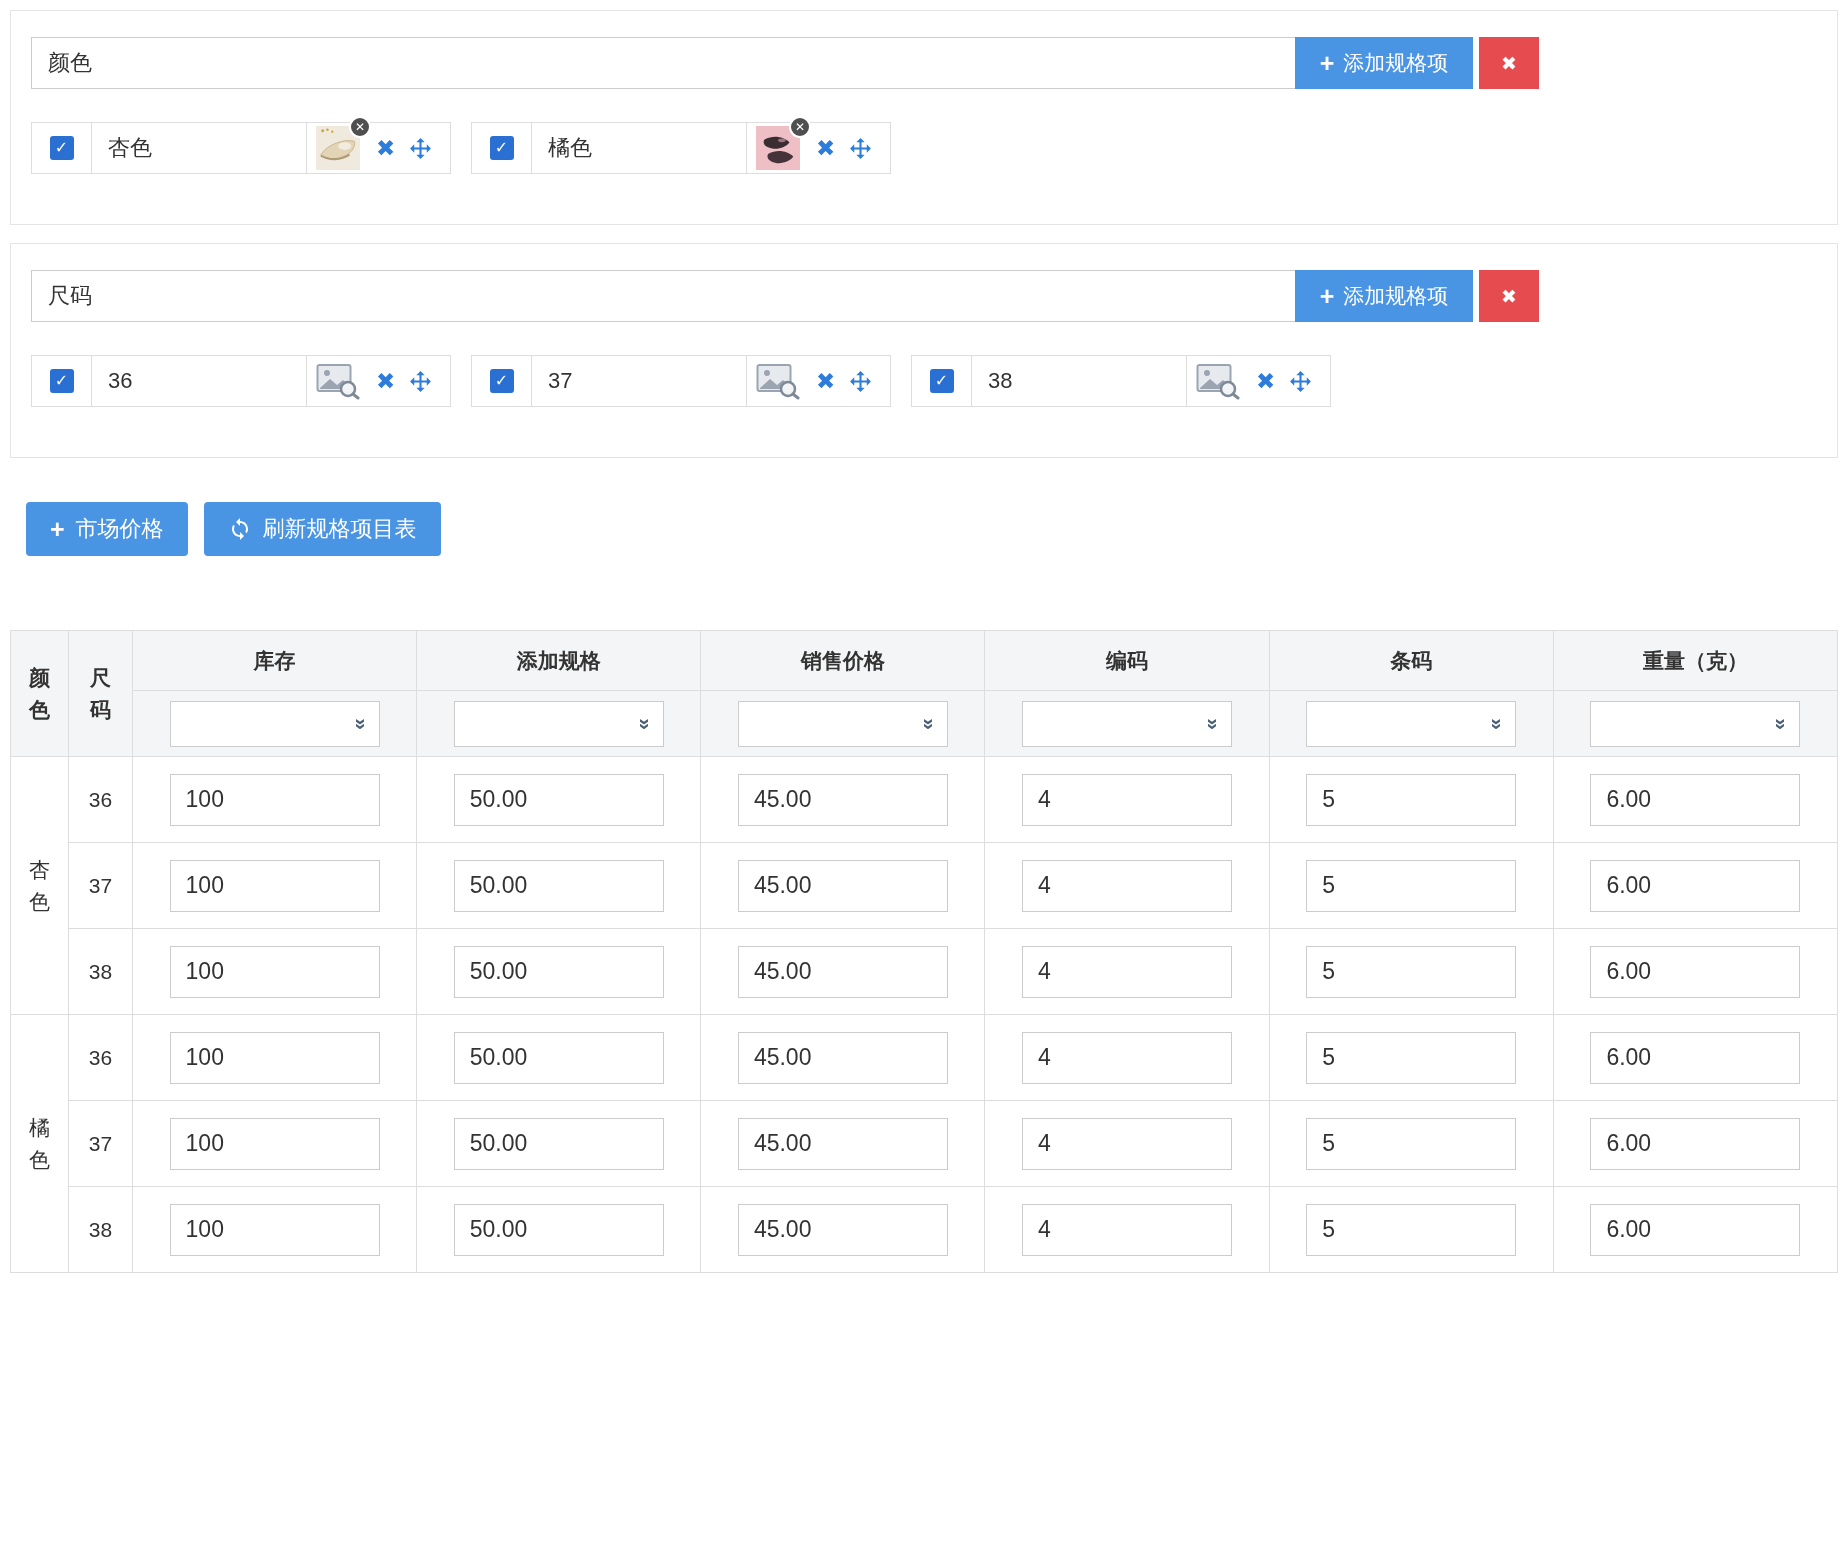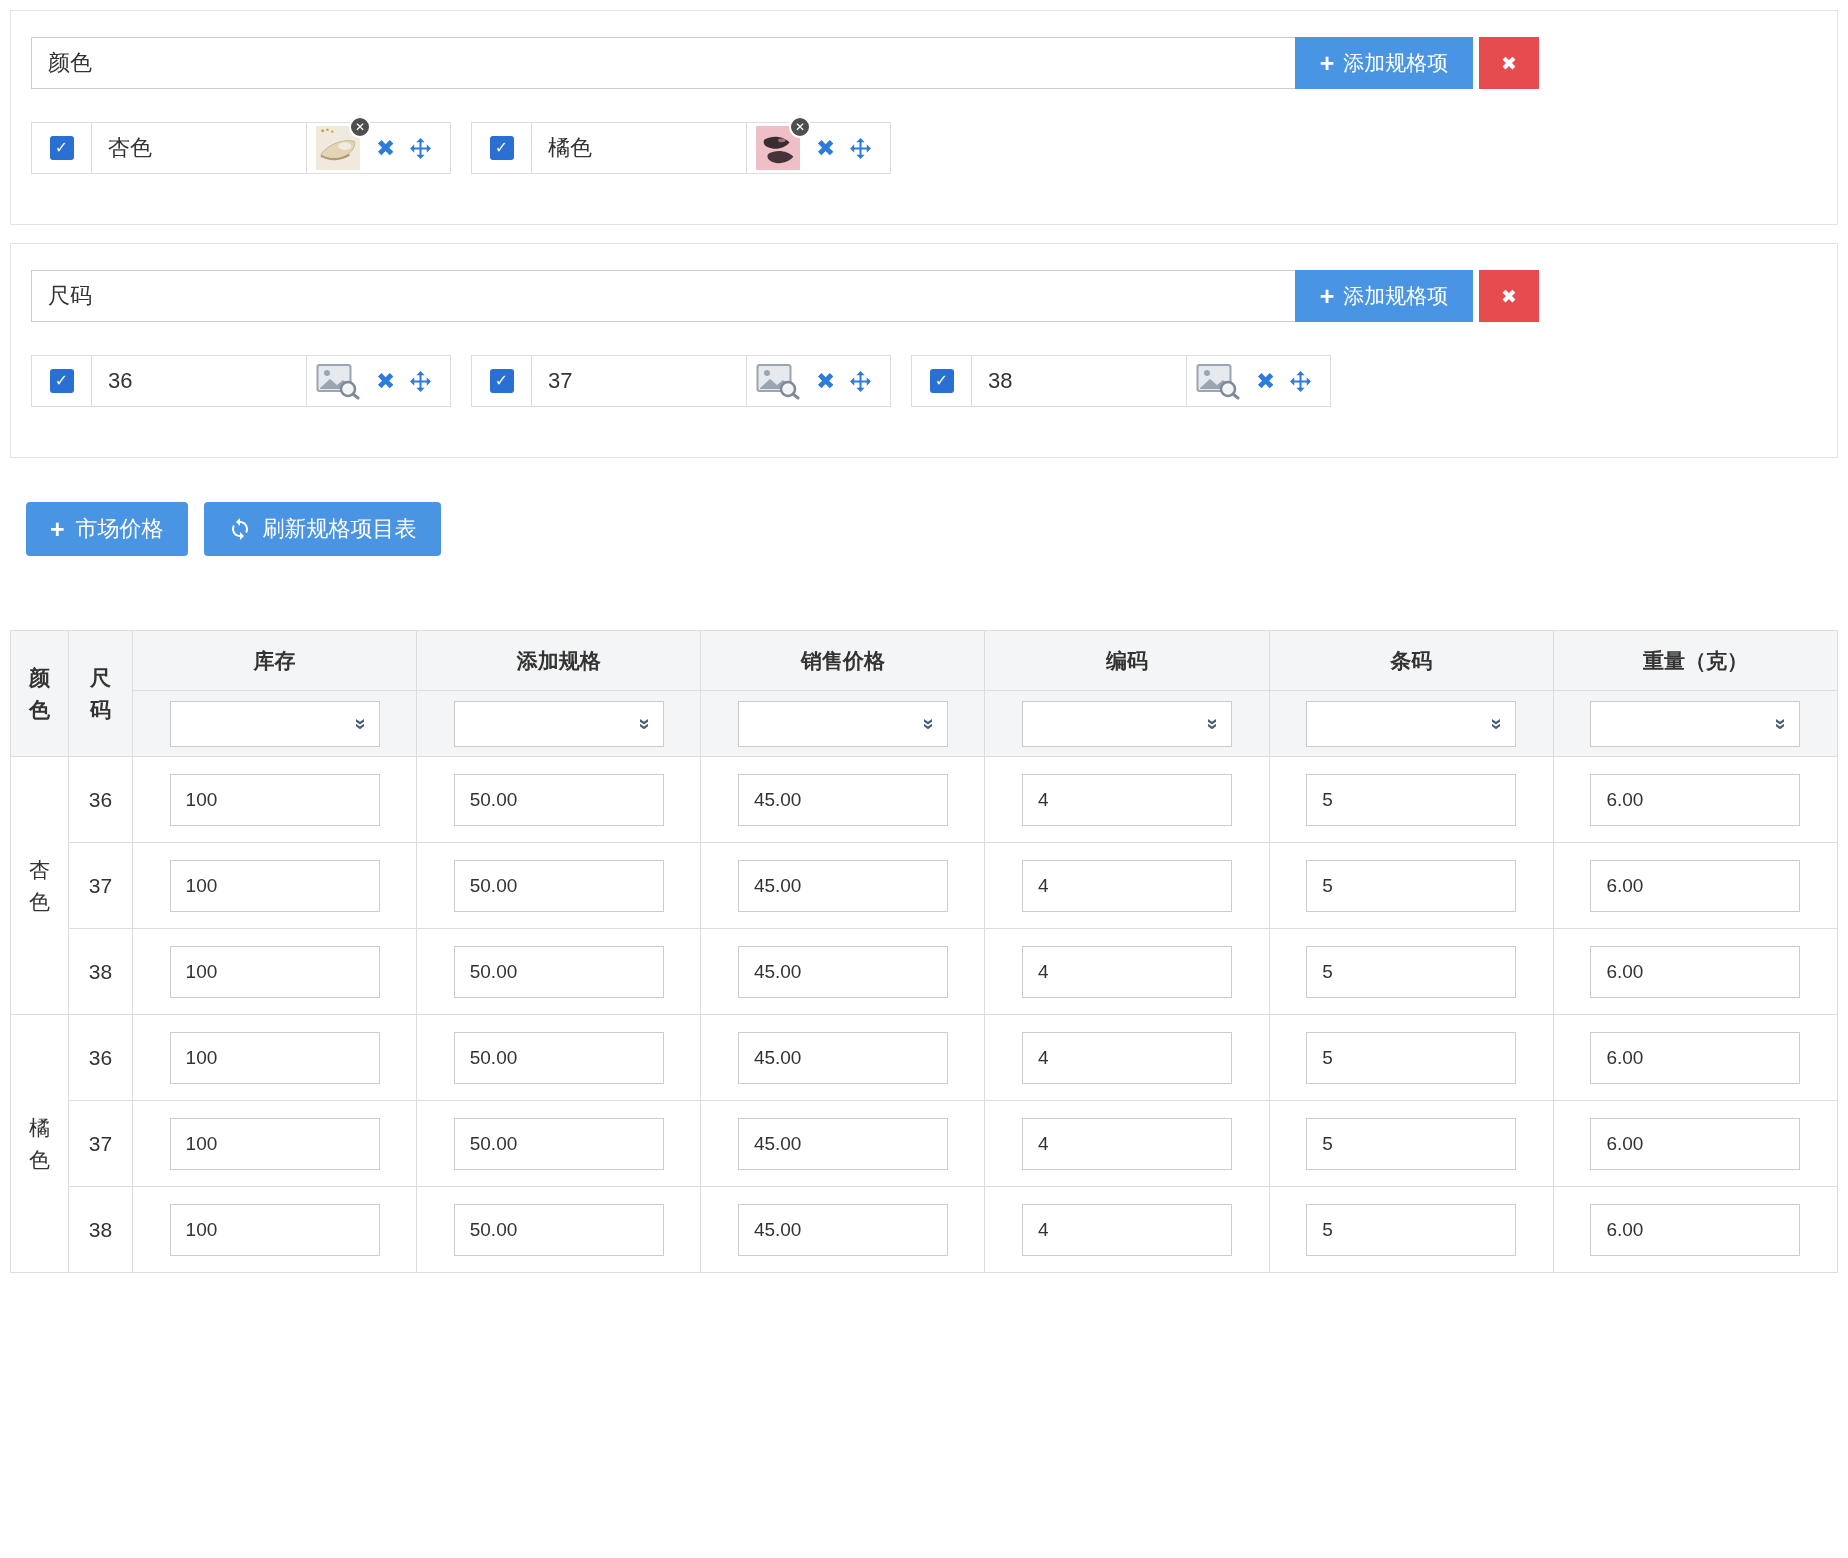--- a/index.html
+++ b/index.html
@@ -69,21 +69,21 @@
   .vtext{width:23px; margin:0 auto; word-break:break-all; line-height:1.5; font-size:21px; text-align:center;}
   .batch{display:flex; align-items:center; width:210px; height:46px; background:#fff; border:1px solid #ccc; margin:0 auto;}
   .batch input{flex:1; min-width:0; height:100%; border:none; outline:none; padding:0 10px; font-size:20px; font-family:inherit;}
   .batch .chev{width:34px; display:flex; align-items:center; justify-content:center; color:#4a6078; font-weight:bold; font-size:21px; transform:rotate(90deg); cursor:pointer;}
   .sku-table tbody td{height:86px; vertical-align:middle;}
   .vcell{text-align:center; background:#fff;}
   .vcell .vtext{font-weight:400;}
   .size-cell{text-align:center; font-size:21px;}
   .cell-input{
     display:block; width:210px; height:52px; margin:8px auto; border:1px solid #ccc;
-    padding:16px 15px; font-size:19px; color:var(--txt); outline:none; font-family:inherit;
+    padding:16px 15px; font-size:23px; color:var(--txt); outline:none; font-family:inherit;
   }
 </style>
 </head>
 <body>
 
 <div class="page">
 
   <section class="spec-panel">
     <div class="spec-header">
       <input type="text" class="spec-name-input" value="颜色" style="">

